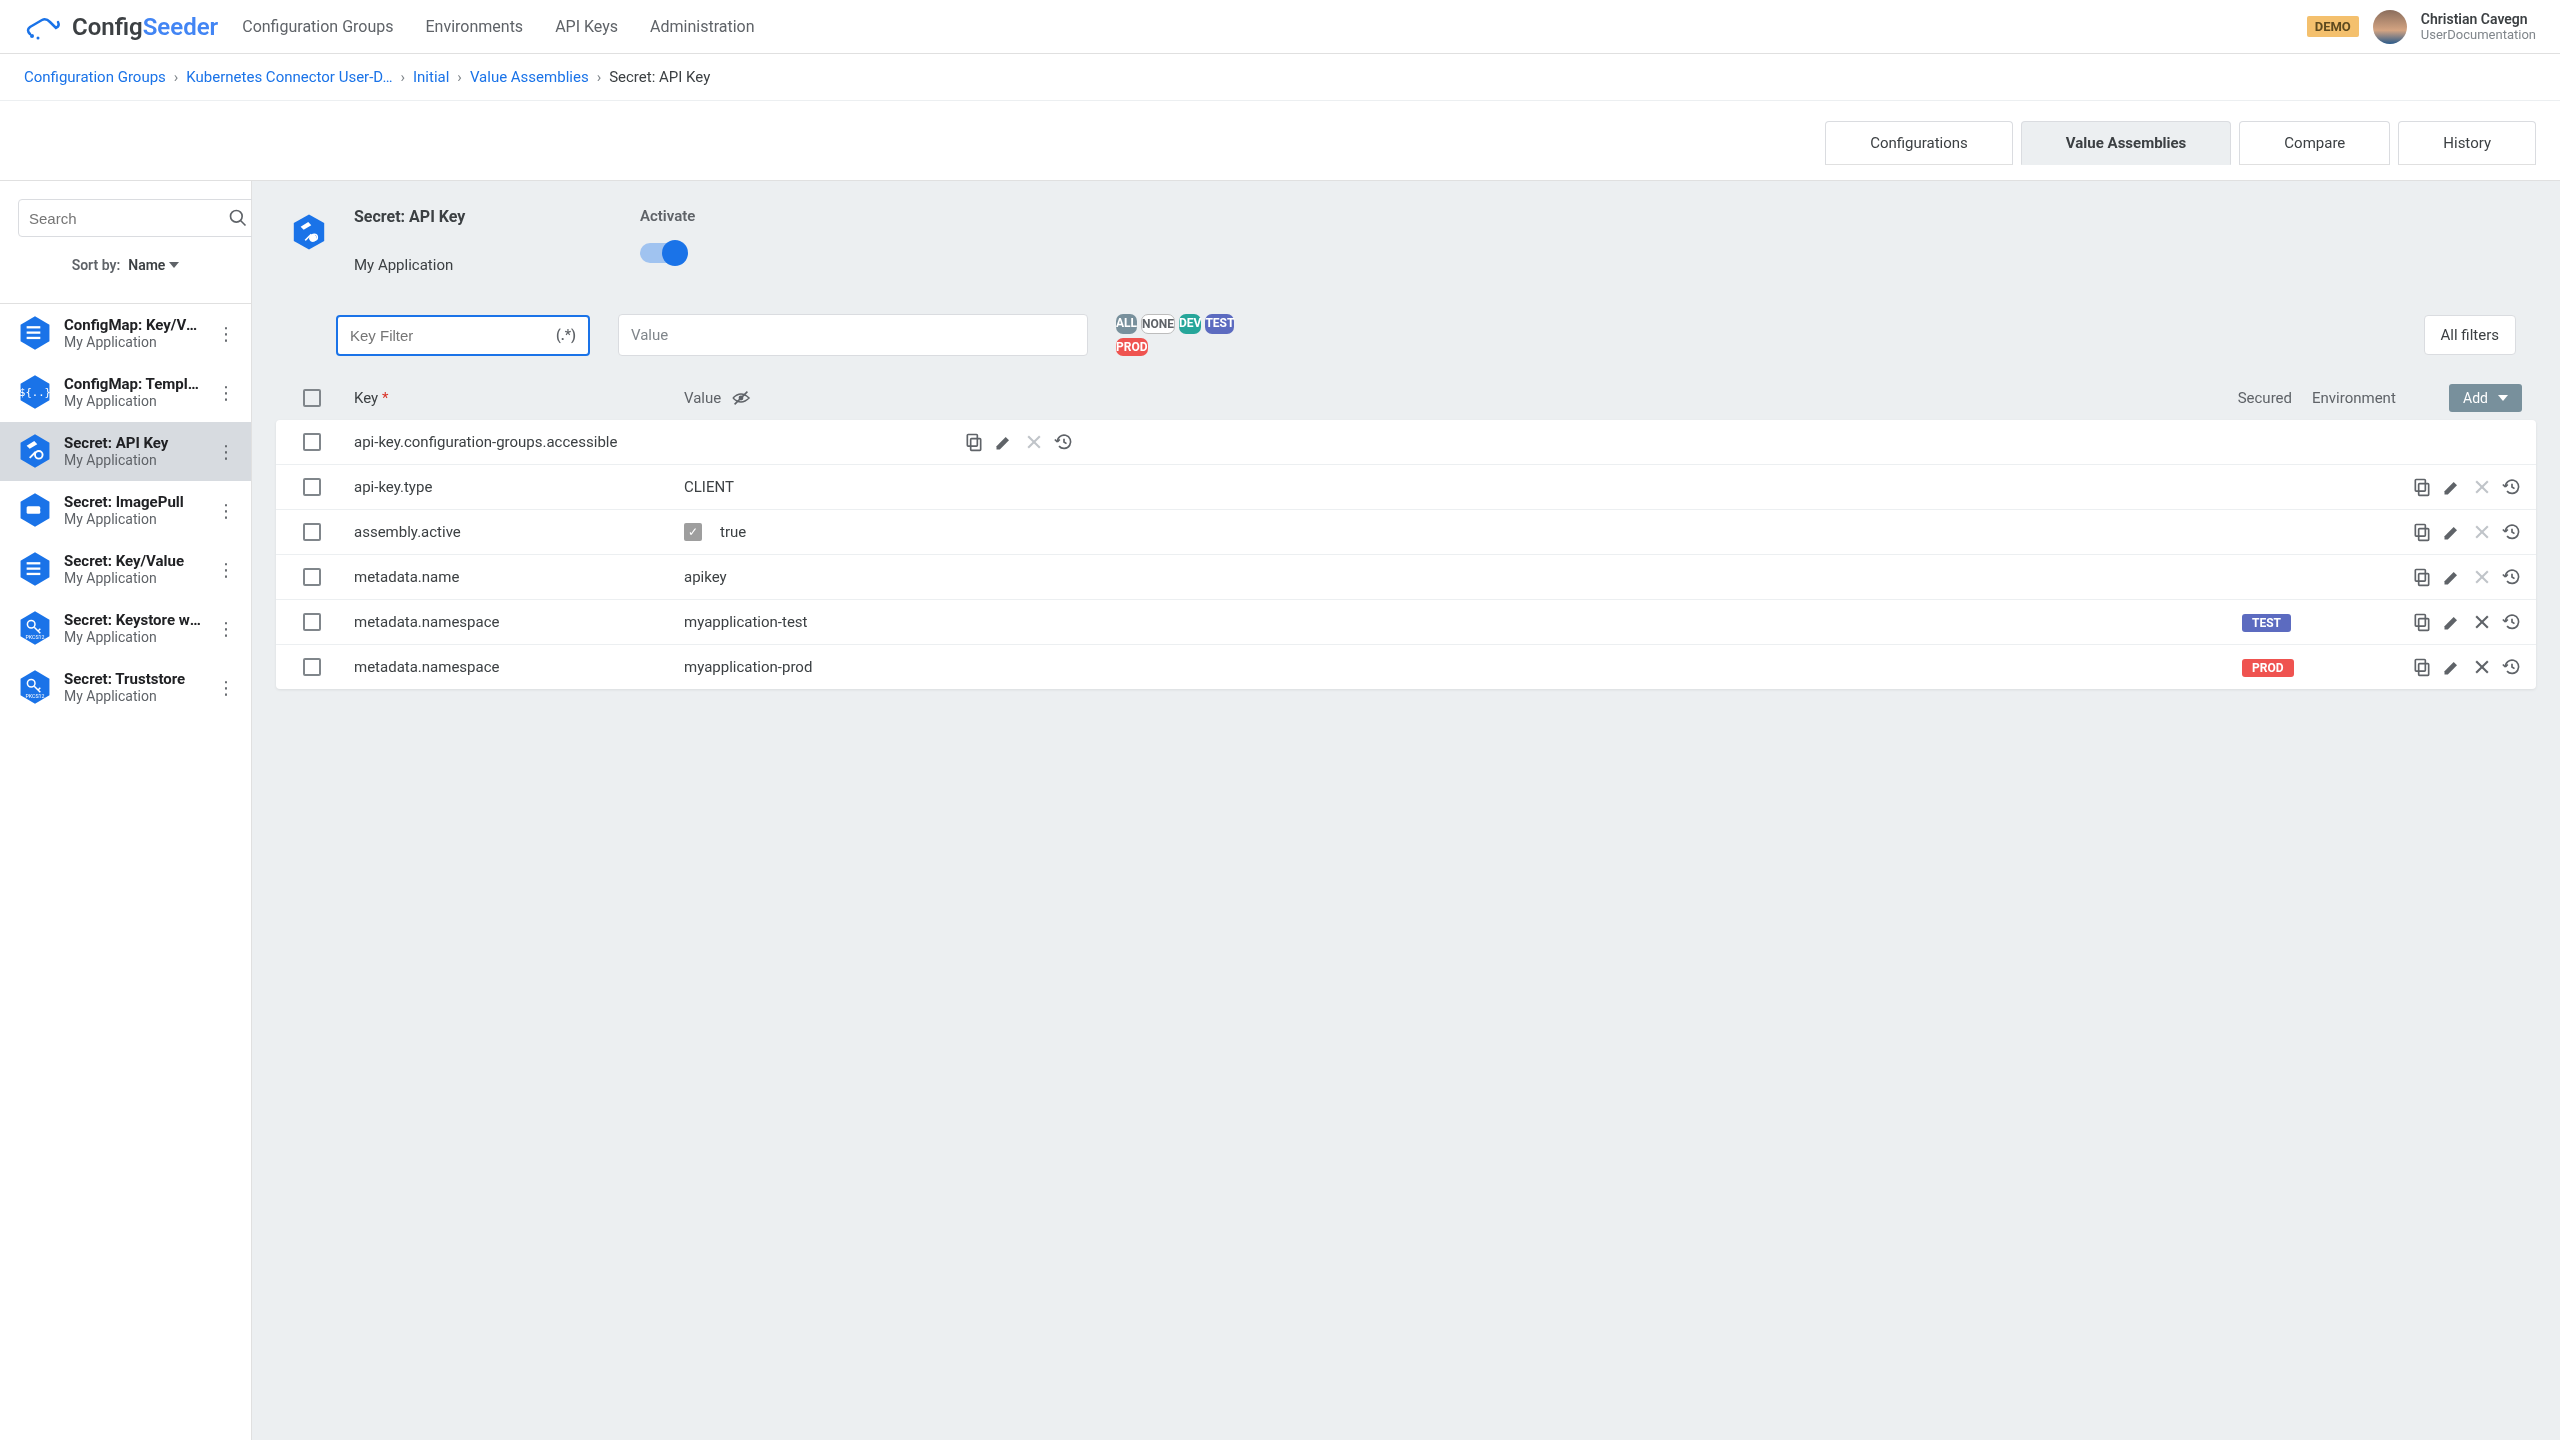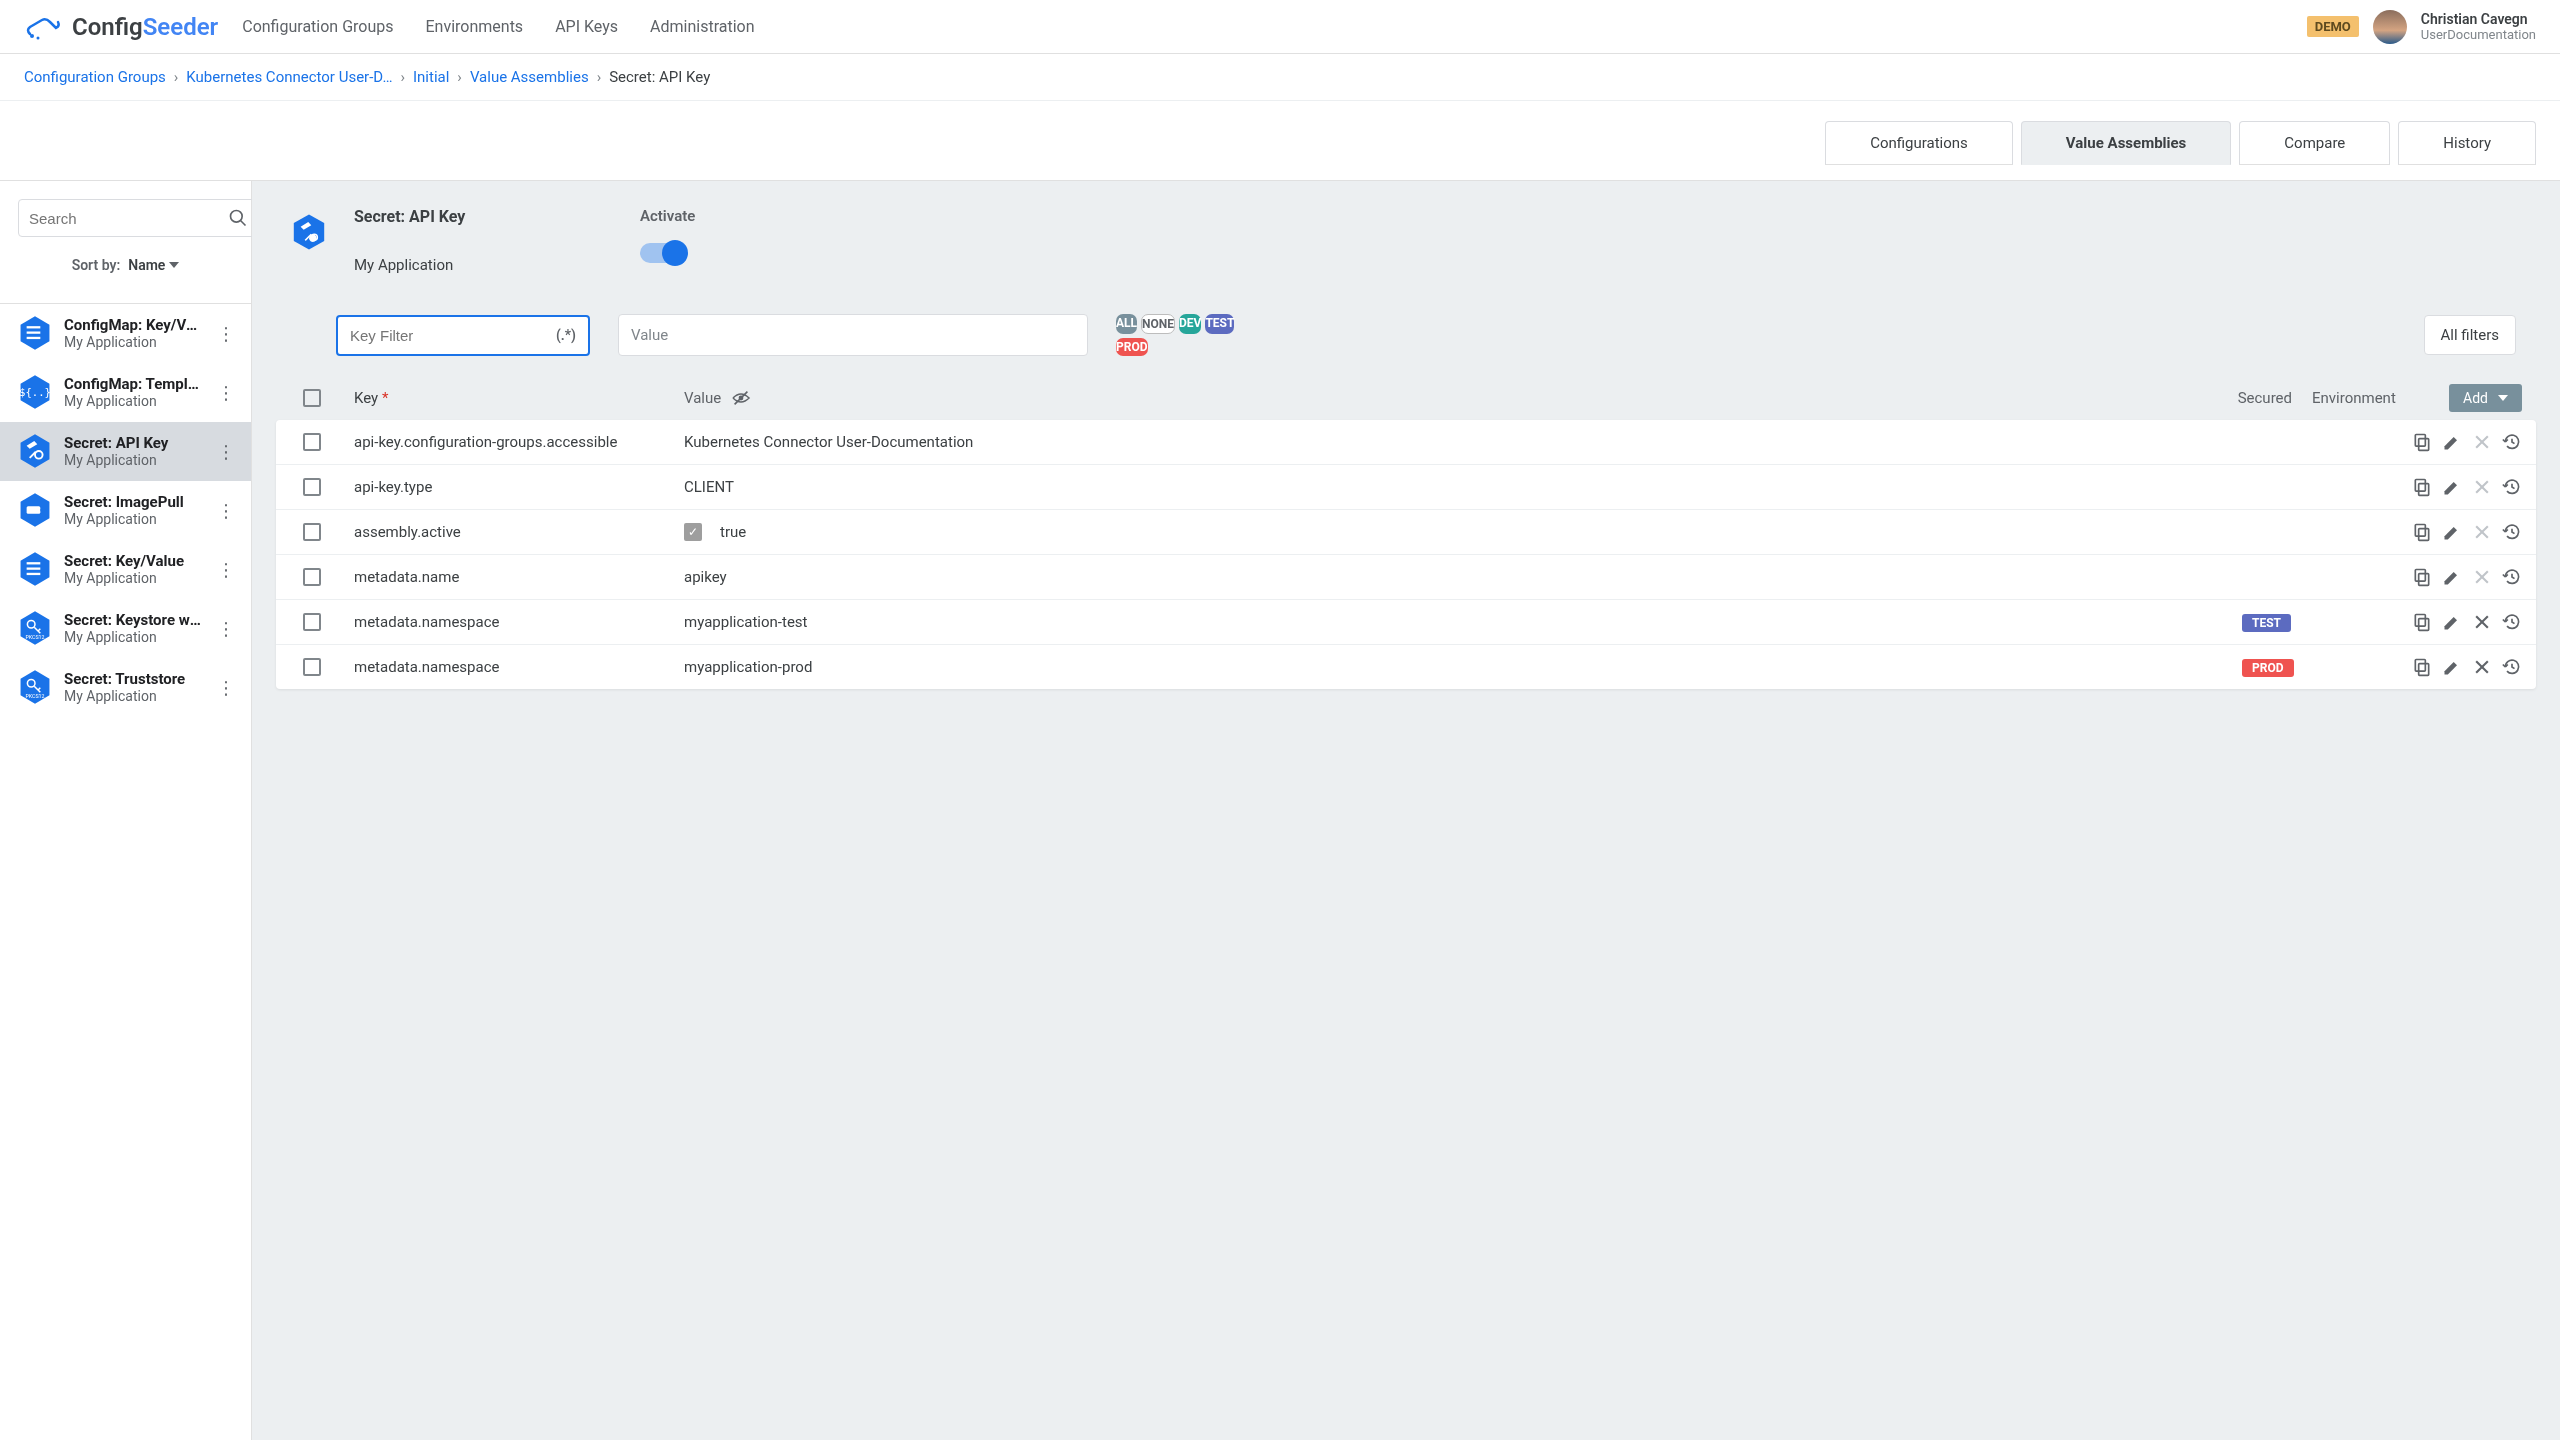--- a/index.html
+++ b/index.html
@@ -311,21 +311,20 @@
               </svg>
           </div>
         </div>
       </div>
       <div class="tbody" id="tbody">
           <div class="trow">
     <div class="col-chk">
               <div class="checkbox"></div>
             </div>
     <div class="col-key">api-key.configuration-groups.accessible</div>
-    <div class="col-value">Kubernetes Connector User-Documentation</div>
     <div class="col-secured"></div>
     <div class="col-env"></div>
     <div class="col-actions">
               <svg class="action-icon" viewBox="0 0 24 24">
                 <rect x="8" y="8" width="12" height="14" rx="1" fill="none" stroke="currentColor" stroke-width="2"></rect>
                 <rect x="4" y="3" width="12" height="14" rx="1" fill="none" stroke="currentColor" stroke-width="2"></rect>
               </svg>
               <svg class="action-icon" viewBox="0 0 24 24">
                 <path d="M3 17 L14 6 L18 10 L7 21 L3 21 Z" fill="currentColor"></path>
               </svg>

